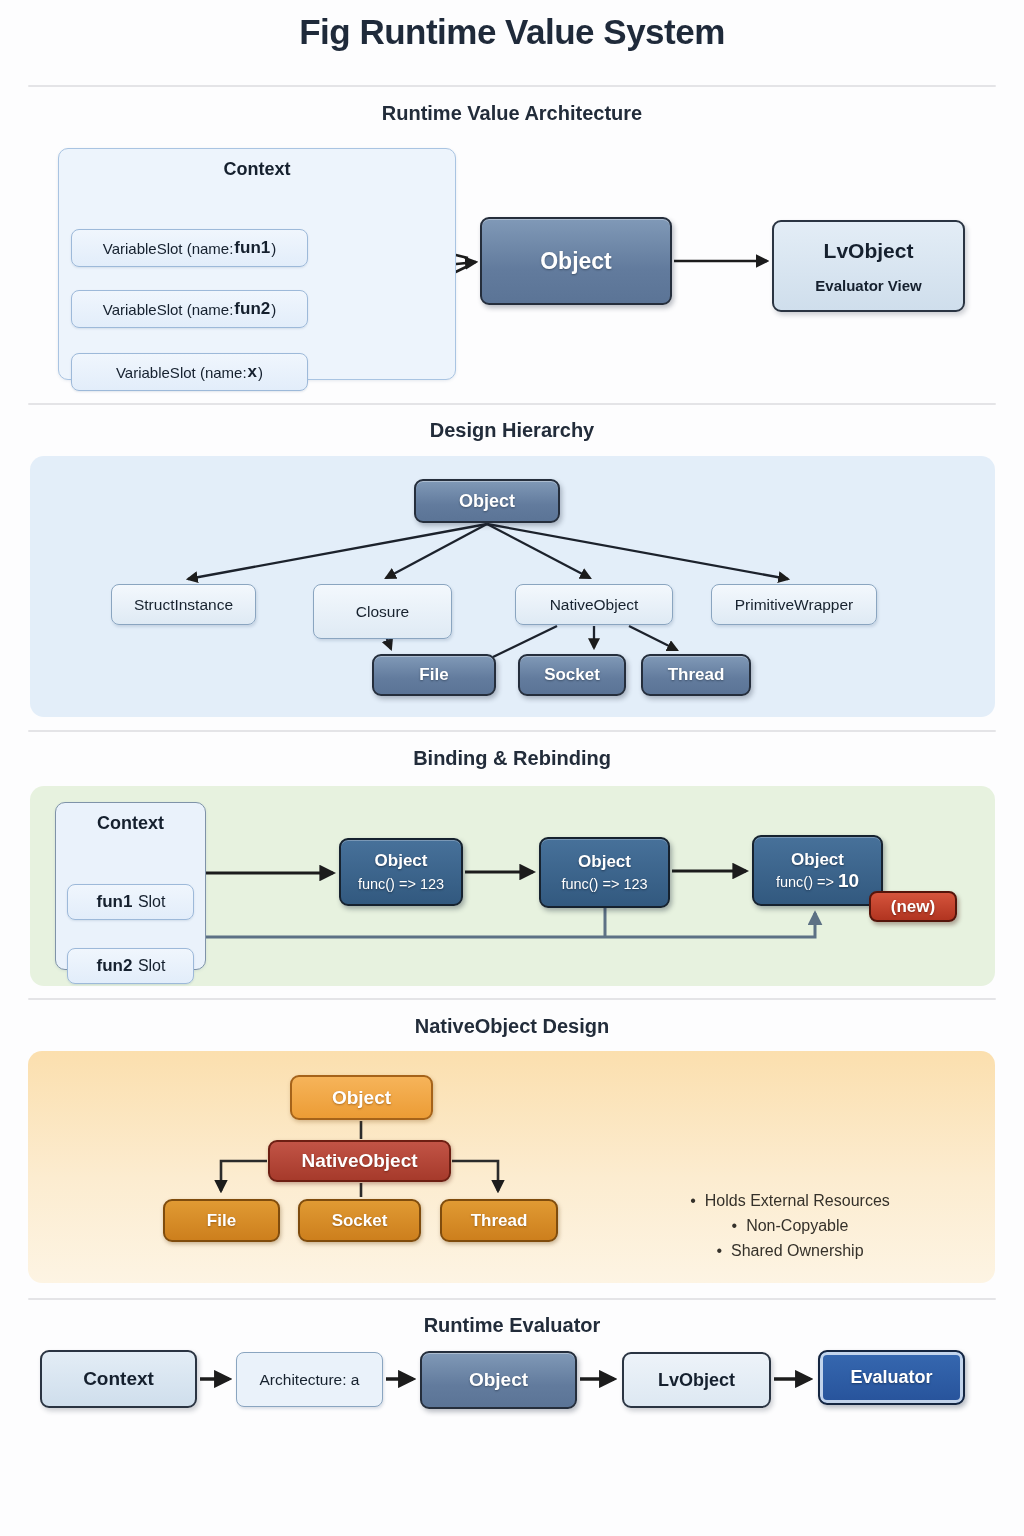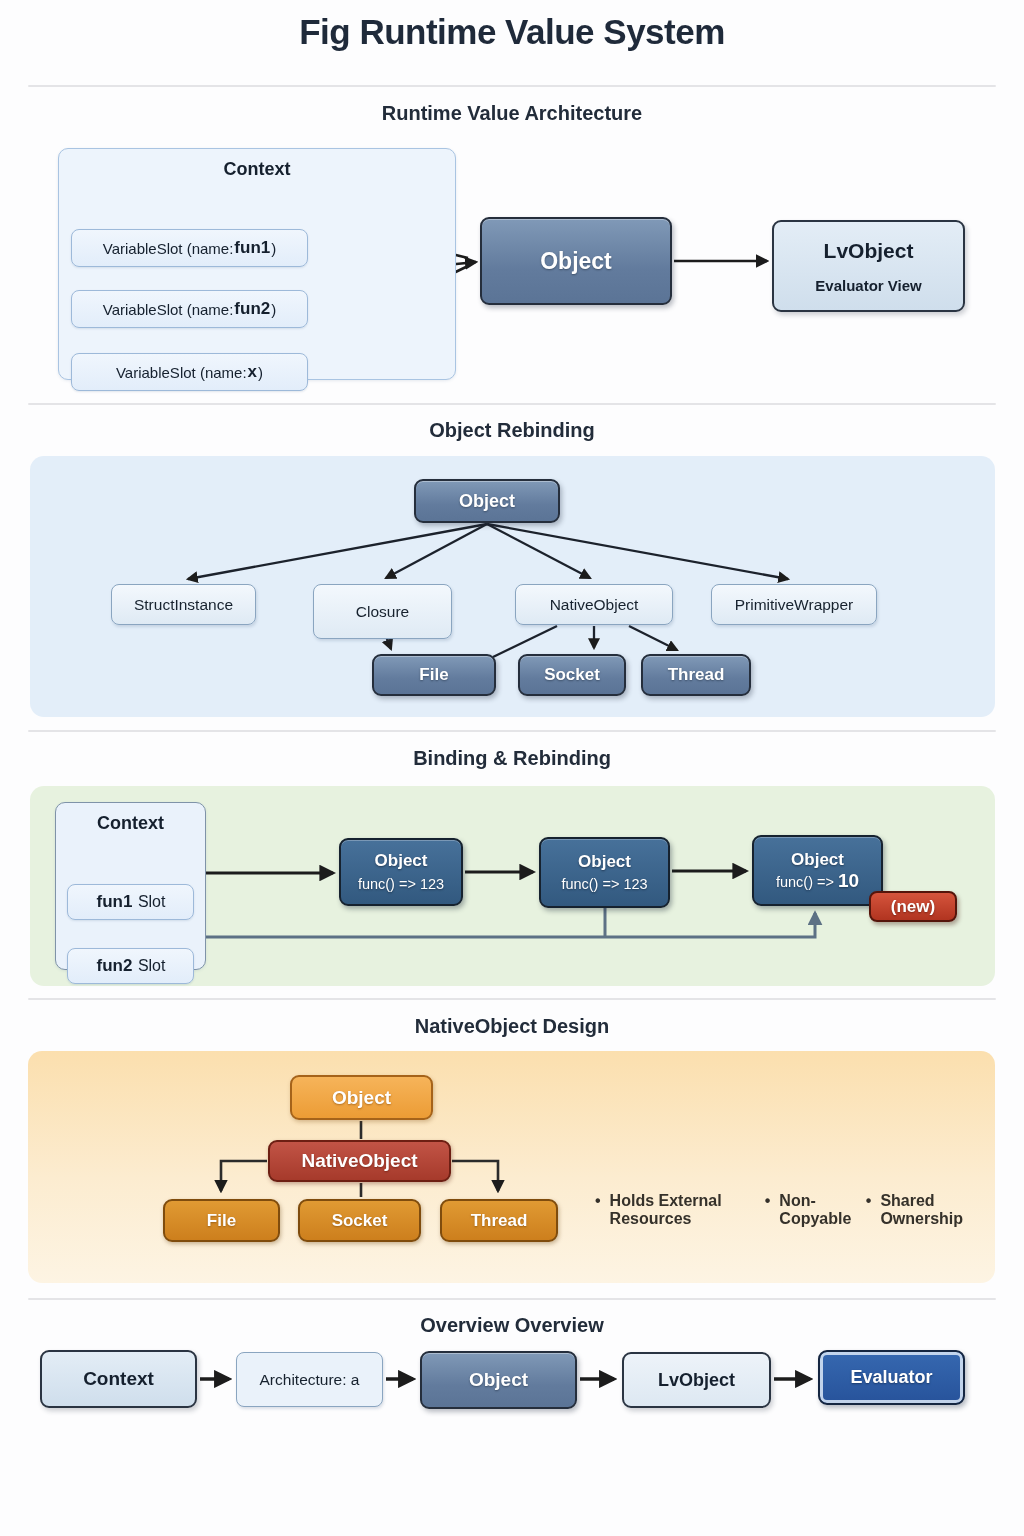--- a/index.html
+++ b/index.html
@@ -48,21 +48,21 @@
         color:#fff;font-weight:700;box-shadow:inset 0 0 0 3px rgba(220,233,248,.85), 2px 3px 5px rgba(20,35,60,.3);
         text-shadow:0 1px 2px rgba(10,25,50,.5);}
 
   .ctx-title{font-size:18px;font-weight:700;color:#15202e;}
   .obj-big{font-size:23px;}
   .node-label{font-size:15.5px;}
   .white-label{font-size:17px;}
   .bind-title{font-size:17px;font-weight:700;line-height:1.25;}
   .bind-code{font-size:14.5px;font-weight:500;}
   .bind-code b{font-size:19px;font-weight:800;}
-  .bullets{display:flex;gap:7px;font-size:16px;color:#35312a;font-weight:700;}
+  .bullets{display:flex;flex-direction:column;gap:7px;font-size:16px;color:#35312a;font-weight:400;align-items:center;}
   .bullet-item{display:flex;align-items:baseline;}
   .bullet-item::before{content:"•";margin-right:9px;font-size:16px;color:#35312a;}
 </style>
 </head>
 <body>
 
 <div class="page">
 
   <svg class="connectors" viewBox="0 0 1024 1536">
     <defs>
@@ -143,21 +143,21 @@
 
   <div class="abs steel center obj-big" style="left:480px;top:217px;width:192px;height:88px;">Object</div>
 
   <div class="abs lvbox col" style="left:772px;top:220px;width:193px;height:92px;">
     <div style="font-size:21px;font-weight:800;">LvObject</div>
     <div style="font-size:15px;font-weight:700;margin-top:2px;">Evaluator View</div>
   </div>
 
   <div class="abs divider" style="top:403px;"></div>
 
-  <div class="abs sec-heading" style="top:419px;">Object Rebinding</div>
+  <div class="abs sec-heading" style="top:419px;">Design Hierarchy</div>
   <div class="abs panel-blue" style="left:30px;top:456px;width:965px;height:261px;z-index:0;"></div>
 
   <div class="abs steel center" style="left:414px;top:479px;width:146px;height:44px;font-size:18px;">Object</div>
 
   <div class="abs lightbox center node-label" style="left:111px;top:584px;width:145px;height:41px;">StructInstance</div>
   <div class="abs lightbox center node-label" style="left:313px;top:584px;width:139px;height:55px;">Closure</div>
   <div class="abs lightbox center node-label" style="left:515px;top:584px;width:158px;height:41px;">NativeObject</div>
   <div class="abs lightbox center node-label" style="left:711px;top:584px;width:166px;height:41px;">PrimitiveWrapper</div>
 
   <div class="abs steel center white-label" style="left:372px;top:654px;width:124px;height:42px;">File</div>
@@ -214,21 +214,21 @@
     <div class="bullet-item">
         <span>Non-Copyable</span>
       </div>
     <div class="bullet-item">
         <span>Shared Ownership</span>
       </div>
   </div>
 
   <div class="abs divider" style="top:1298px;"></div>
 
-  <div class="abs sec-heading" style="top:1314px;">Overview Overview</div>
+  <div class="abs sec-heading" style="top:1314px;">Runtime Evaluator</div>
 
   <div class="abs lvbox center" style="left:40px;top:1350px;width:157px;height:58px;font-size:19px;font-weight:800;">Context</div>
   <div class="abs lightbox center" style="left:236px;top:1352px;width:147px;height:55px;font-size:15.5px;background:#eaf2fa;">Architecture: a</div>
   <div class="abs steel center" style="left:420px;top:1351px;width:157px;height:58px;font-size:19px;">Object</div>
   <div class="abs lvbox center" style="left:622px;top:1352px;width:149px;height:56px;font-size:18px;font-weight:800;background:linear-gradient(180deg,#edf3f9,#dde8f2);">LvObject</div>
   <div class="abs evaluator center" style="left:818px;top:1350px;width:147px;height:55px;font-size:18px;">Evaluator</div>
 
 </div>
 
 </body></html>

